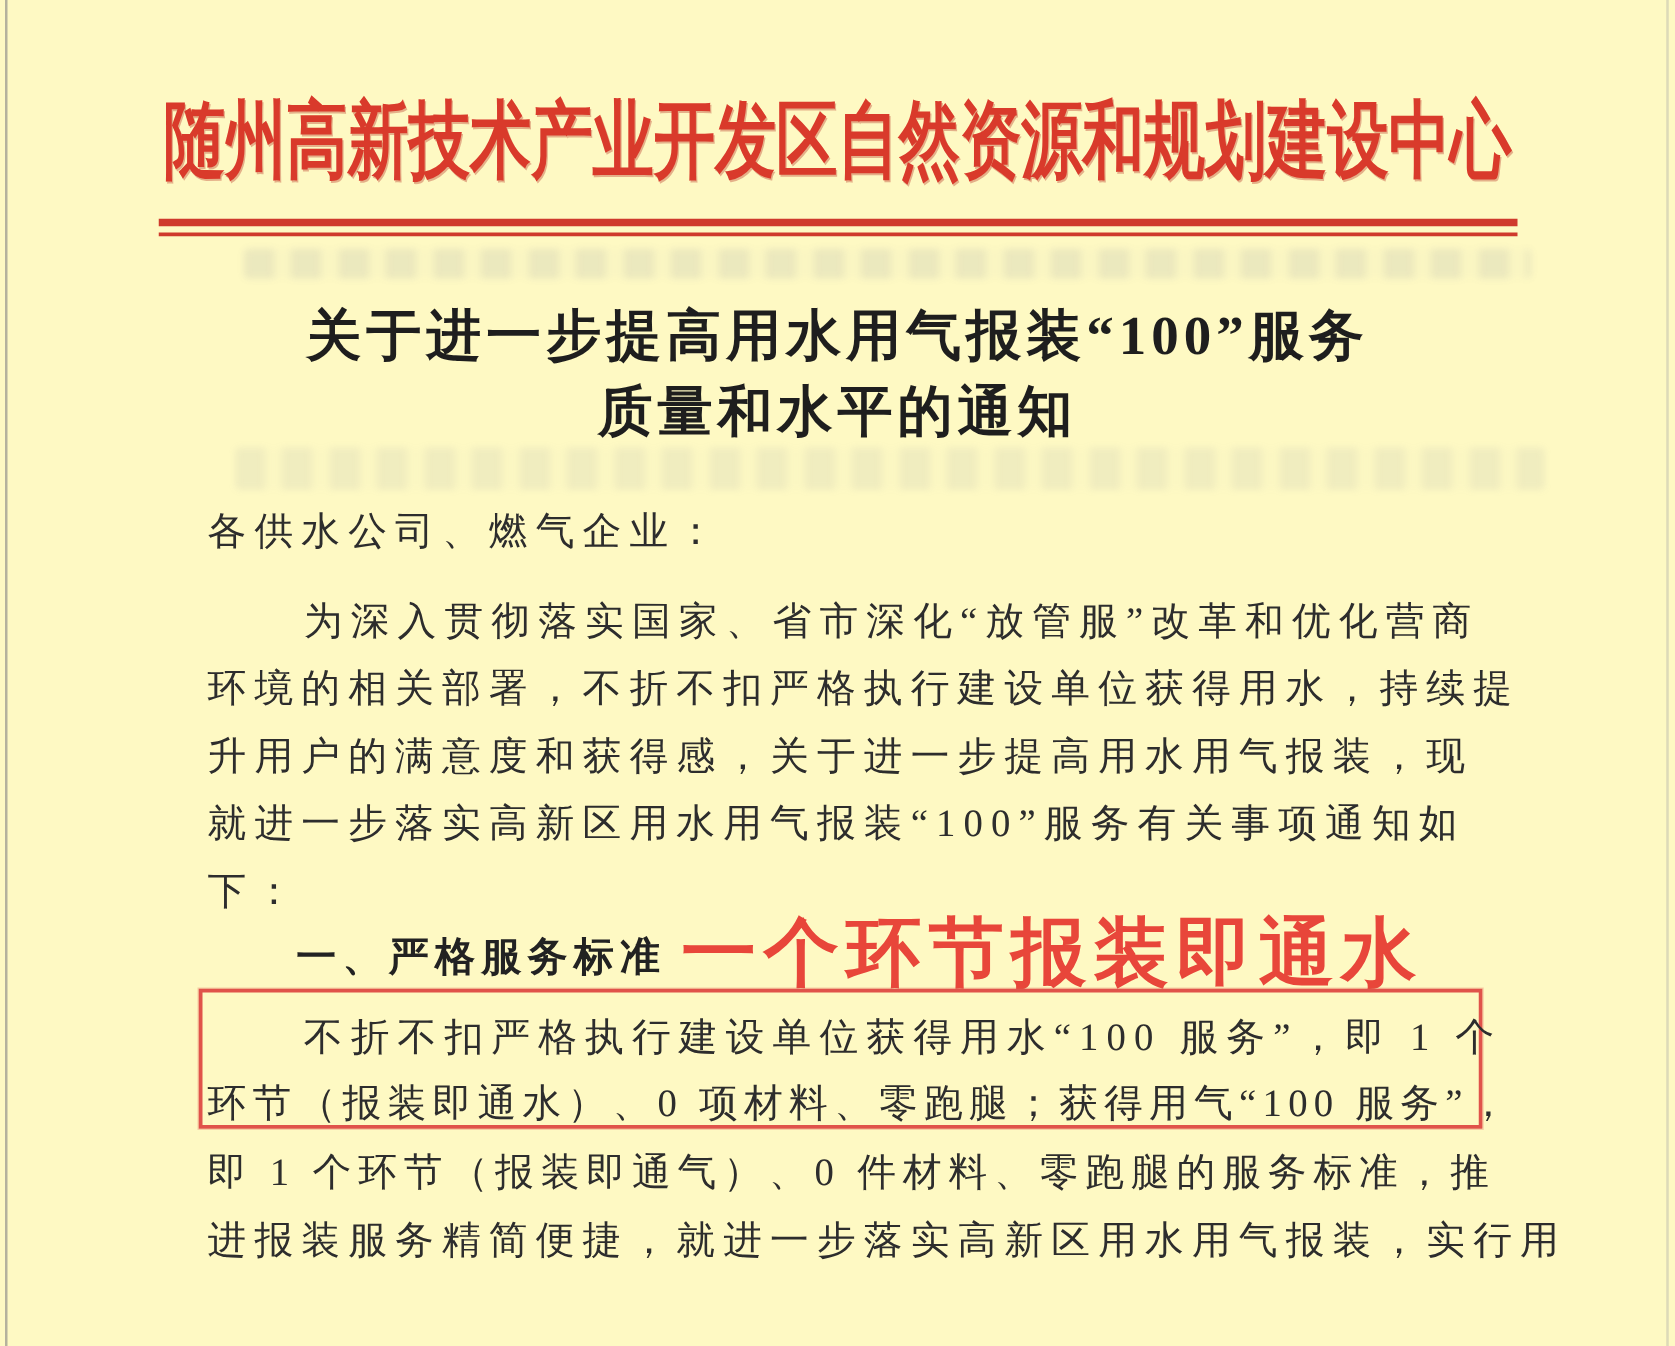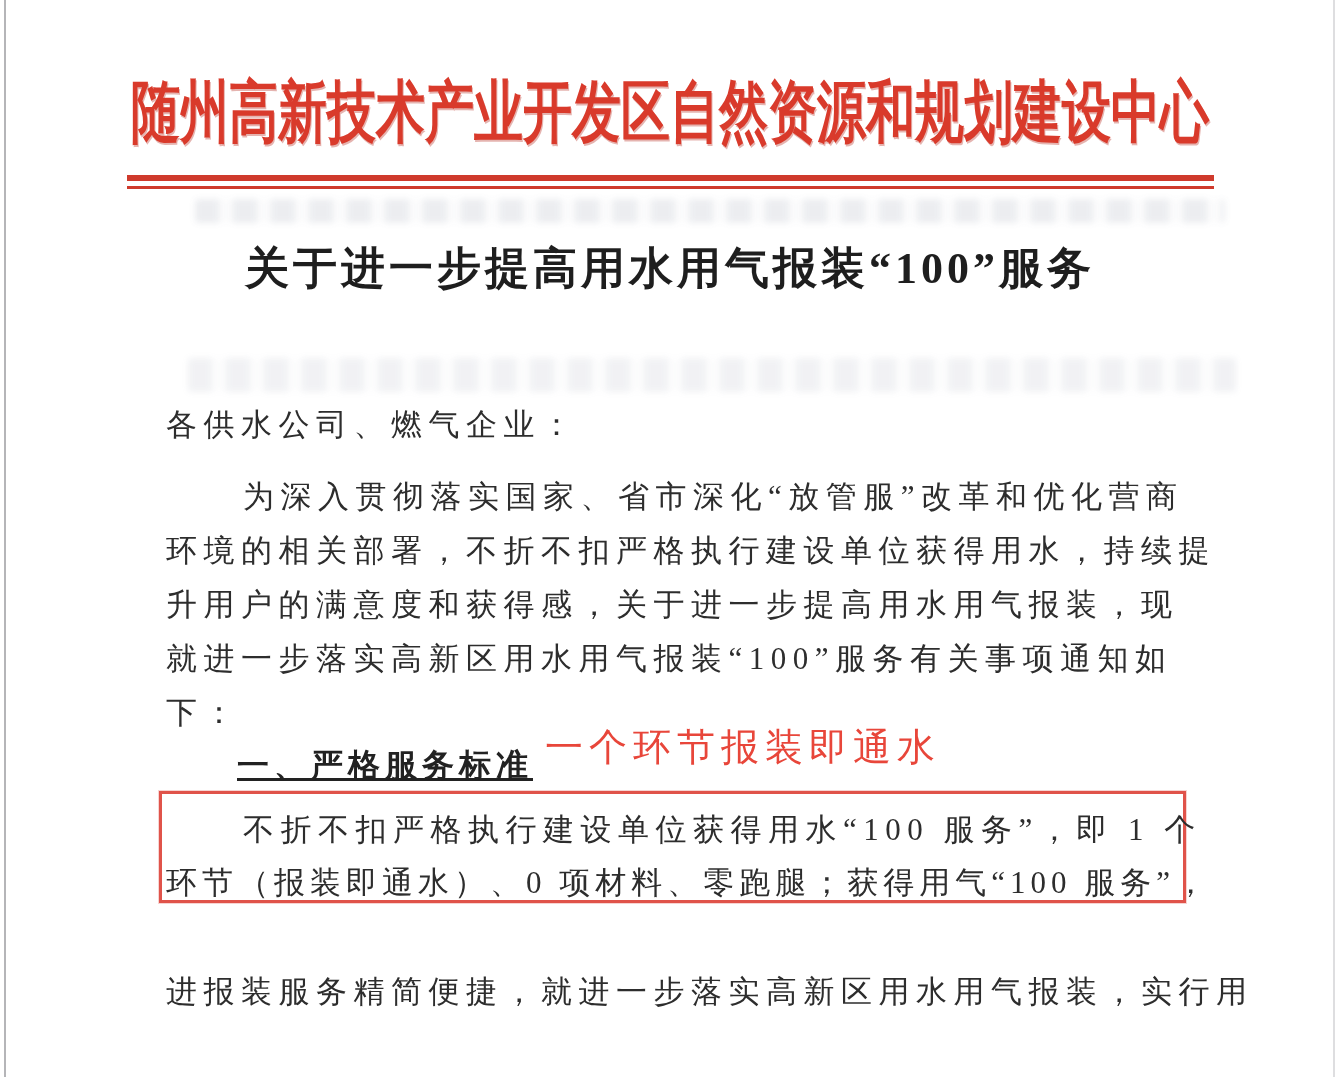--- a/index.html
+++ b/index.html
@@ -4,21 +4,21 @@
 <style>
   html,body{margin:0;padding:0;}
   body{
     width:1340px;height:1077px;
     background:#e9e9e9;
     font-family:"Liberation Serif", serif;
   }
   .page{
     position:relative;
     width:1340px;height:1077px;
-    background:#ffffff;
+    background:#fef9c3;
     overflow:hidden;
   }
   
   .scan-edge{position:absolute;top:0;bottom:0;width:2px;}
   .scan-edge.left{left:4px;background:rgba(120,120,125,.55);}
   .scan-edge.right{left:1333px;background:rgba(160,160,165,.35);}
 
   
   .letterhead{
     position:absolute;top:84px;left:0;width:1340px;height:86px;
@@ -57,26 +57,26 @@
   .bline{
     position:absolute;left:166px;
     font-size:31px;color:#2d2d2d;
     letter-spacing:6.5px;white-space:nowrap;
   }
   .indent{left:243px;}
   .section-heading{
     position:absolute;left:237px;top:744px;
     font-family:"Liberation Sans", sans-serif;
     font-weight:bold;font-size:32px;color:#222;
-    letter-spacing:5px;white-space:nowrap;text-decoration:underline;
+    letter-spacing:5px;white-space:nowrap;
   }
   .annotation{
     position:absolute;left:545px;top:722px;
     font-family:"Liberation Sans", sans-serif;
-    font-weight:normal;font-size:38px;
+    font-weight:bold;font-size:60px;
     letter-spacing:6px;white-space:nowrap;
   }
   .highlight-box{
     position:absolute;left:159px;top:791px;
     width:1021px;height:106px;
     border:3px solid #e0534a;
     box-shadow:0 0 0 1px rgba(224,83,74,.25);
   }
 </style>
 </head>
@@ -90,34 +90,36 @@
   <div class="letterhead" style="color:#d93a2b">随州高新技术产业开发区自然资源和规划建设中心</div>
 
   <div class="rule thick" style="background:#cf3a2c"></div>
   <div class="rule thin" style="background:#cf3a2c"></div>
 
   <div class="bleed b1"></div>
   <div class="bleed b2"></div>
 
   <div class="doc-title">
     <div>关于进一步提高用水用气报装“100”服务</div>
+    <div>质量和水平的通知</div>
   </div>
 
   <div class="bline indent" style="top:476px">为深入贯彻落实国家、省市深化“放管服”改革和优化营商</div>
 
   <div class="bline" style="top:404px">各供水公司、燃气企业：</div>
   <div class="bline" style="top:530px">环境的相关部署，不折不扣严格执行建设单位获得用水，持续提</div>
   <div class="bline" style="top:584px">升用户的满意度和获得感，关于进一步提高用水用气报装，现</div>
   <div class="bline" style="top:638px">就进一步落实高新区用水用气报装“100”服务有关事项通知如</div>
   <div class="bline" style="top:692px">下：</div>
 
   <div class="section-heading">一、严格服务标准</div>
 
   <div class="annotation" style="color:#e8463a">一个环节报装即通水</div>
 
   <div class="highlight-box"></div>
 
   <div class="bline indent" style="top:809px">不折不扣严格执行建设单位获得用水“100 服务”，即 1 个</div>
   <div class="bline" style="top:862px;letter-spacing:5px">环节（报装即通水）、0 项材料、零跑腿；获得用气“100 服务”，</div>
 
+  <div class="bline" style="top:917px;letter-spacing:5.5px">即 1 个环节（报装即通气）、0 件材料、零跑腿的服务标准，推</div>
   <div class="bline" style="top:971px">进报装服务精简便捷，就进一步落实高新区用水用气报装，实行用</div>
 
 </div>
 
 </body></html>

